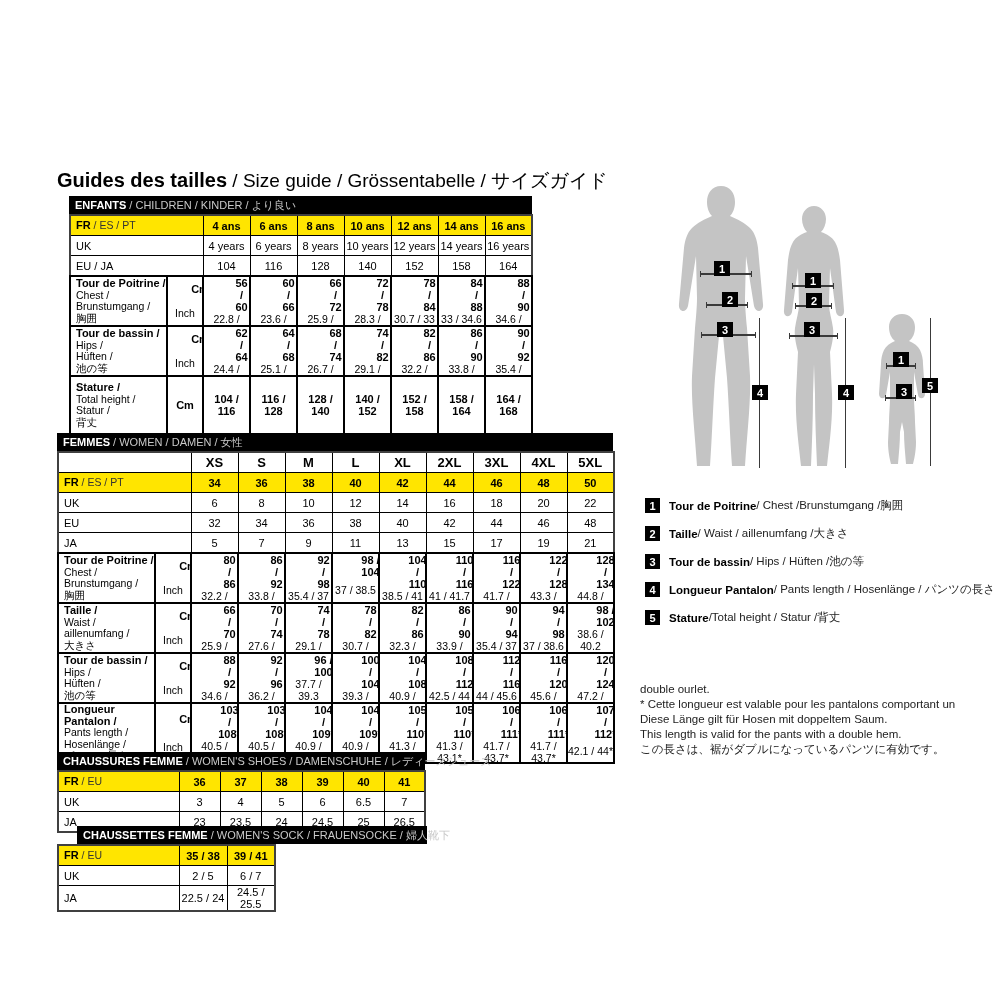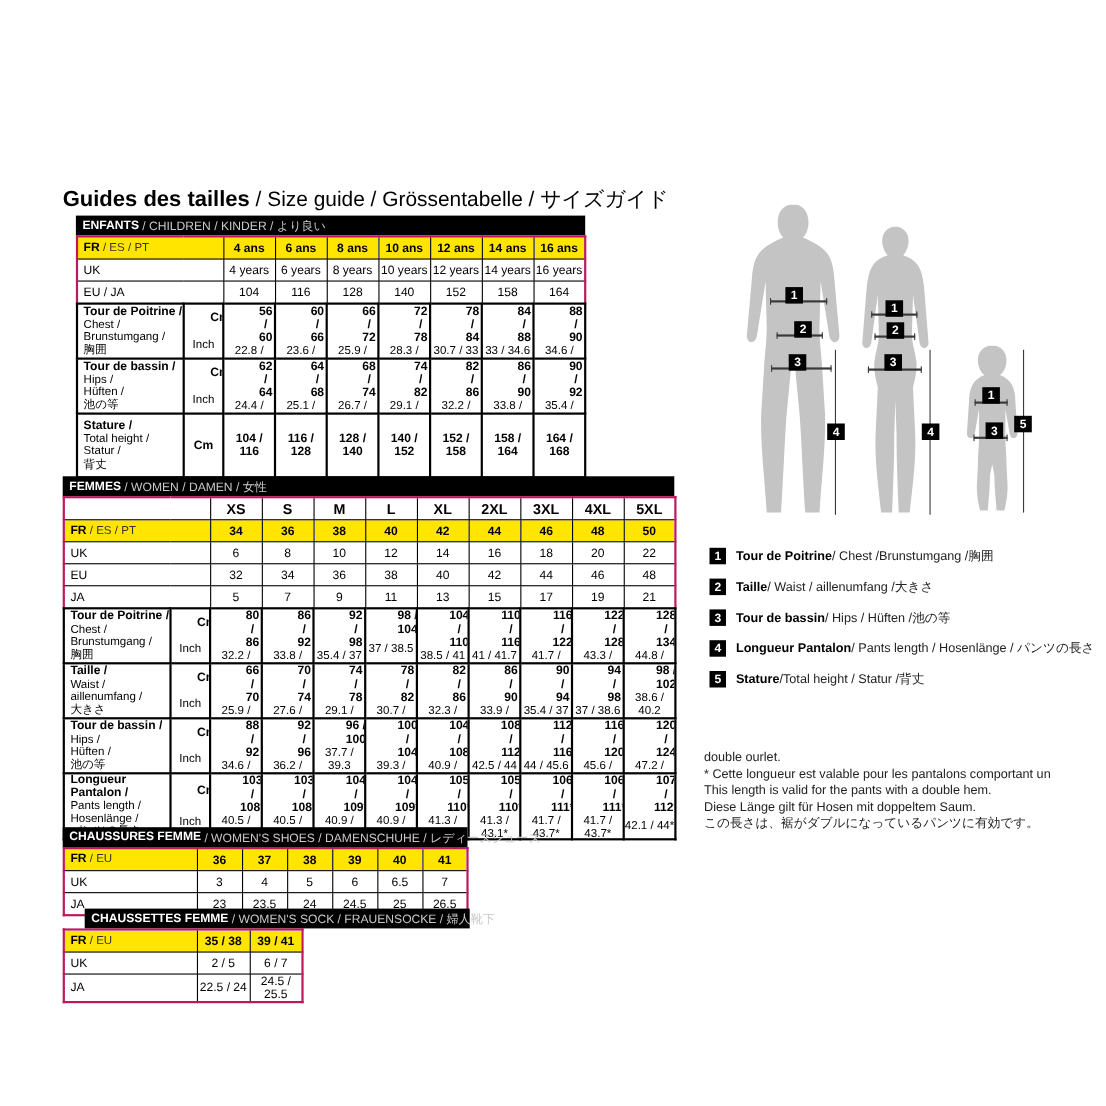--- a/index.html
+++ b/index.html
@@ -13,21 +13,21 @@
   .title{position:absolute;left:57px;top:168px;font-size:19px;white-space:nowrap;}
   .title b{font-size:20px;font-weight:bold;}
   
   .twrap{position:absolute;}
   .black-bar{
     background:#000;color:#fff;height:18px;display:flex;align-items:center;
     padding-left:6px;font-size:11px;white-space:nowrap;box-sizing:border-box;
   }
   .black-bar b{font-weight:bold;color:#fff;}
   .black-bar span{color:#c9c9c9;margin-left:3px;}
-  table{border-collapse:collapse;table-layout:fixed;border:2px solid #be185d;}
+  table{border-collapse:collapse;table-layout:fixed;border:2px solid #404040;}
   td{border:1px solid #000;font-size:11px;text-align:center;padding:0;overflow:hidden;}
   tr.simple td{height:19px;}
   td.lbl{text-align:left;padding-left:5px;}
   tr.yellow td{background:var(--yellow);font-weight:bold;}
   tr.yellow td span{font-weight:normal;color:#333;}
   tr.sizes-row td{font-weight:bold;font-size:13px;}
   tr.block td{border-width:2px;}
   .pair{display:flex;flex-direction:column;height:48px;}
   tr.tall .pair{height:57px;}
   .pair>div{flex:1;display:flex;align-items:center;justify-content:center;}
@@ -722,16 +722,16 @@
   <div class="legend-item">
     <div class="legend-num">5</div>
     <b>Stature</b>
       <span> /Total height  / Statur /背丈</span>
   </div>
 </div>
 
 <div class="footnote">
   <span>double ourlet.</span>
   <span>* Cette longueur est valable pour les pantalons comportant un</span>
+  <span>Diese Länge gilt für Hosen mit doppeltem Saum.</span>
   <span>This length is valid for the pants with a double hem.</span>
-  <span>Diese Länge gilt für Hosen mit doppeltem Saum.</span>
   <span>この長さは、裾がダブルになっているパンツに有効です。</span>
 </div>
 
 </body></html>

